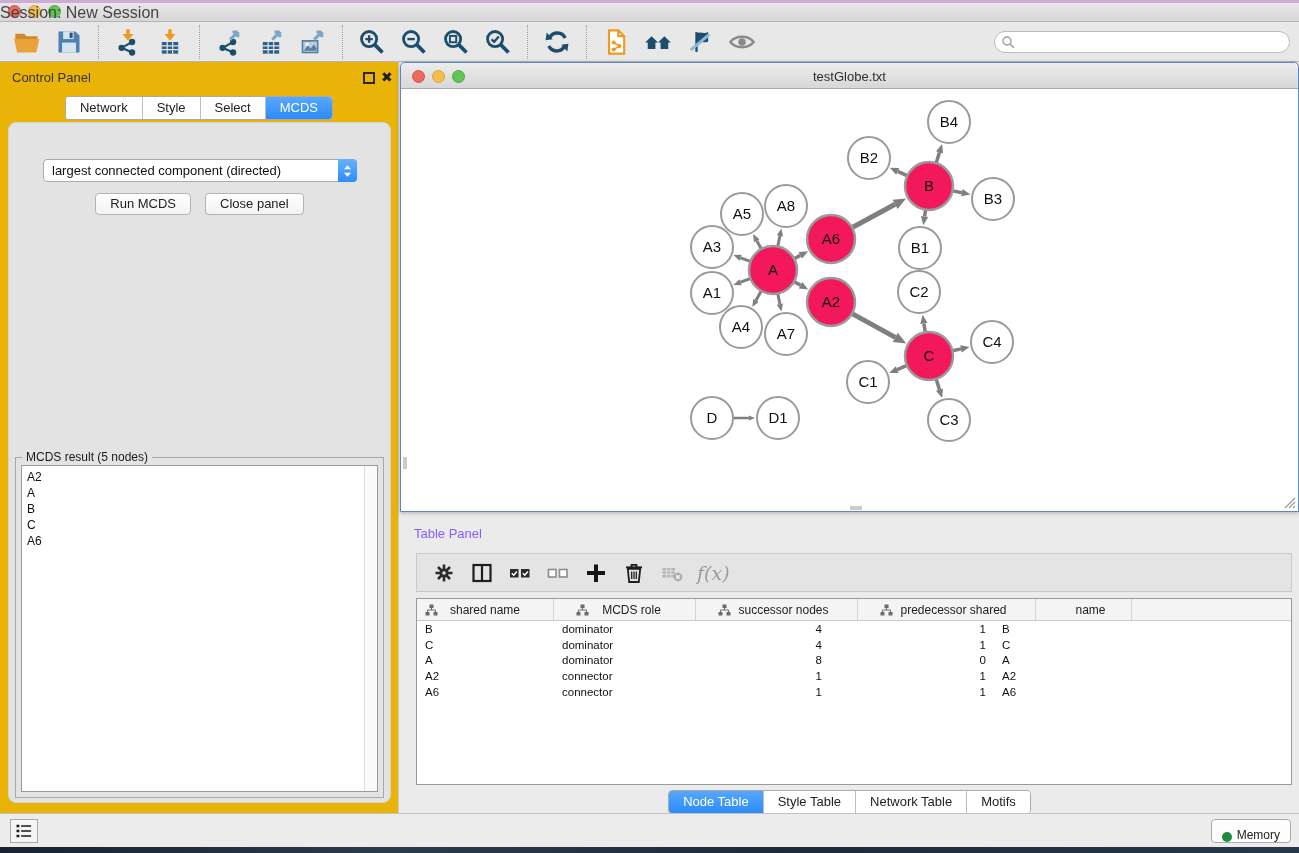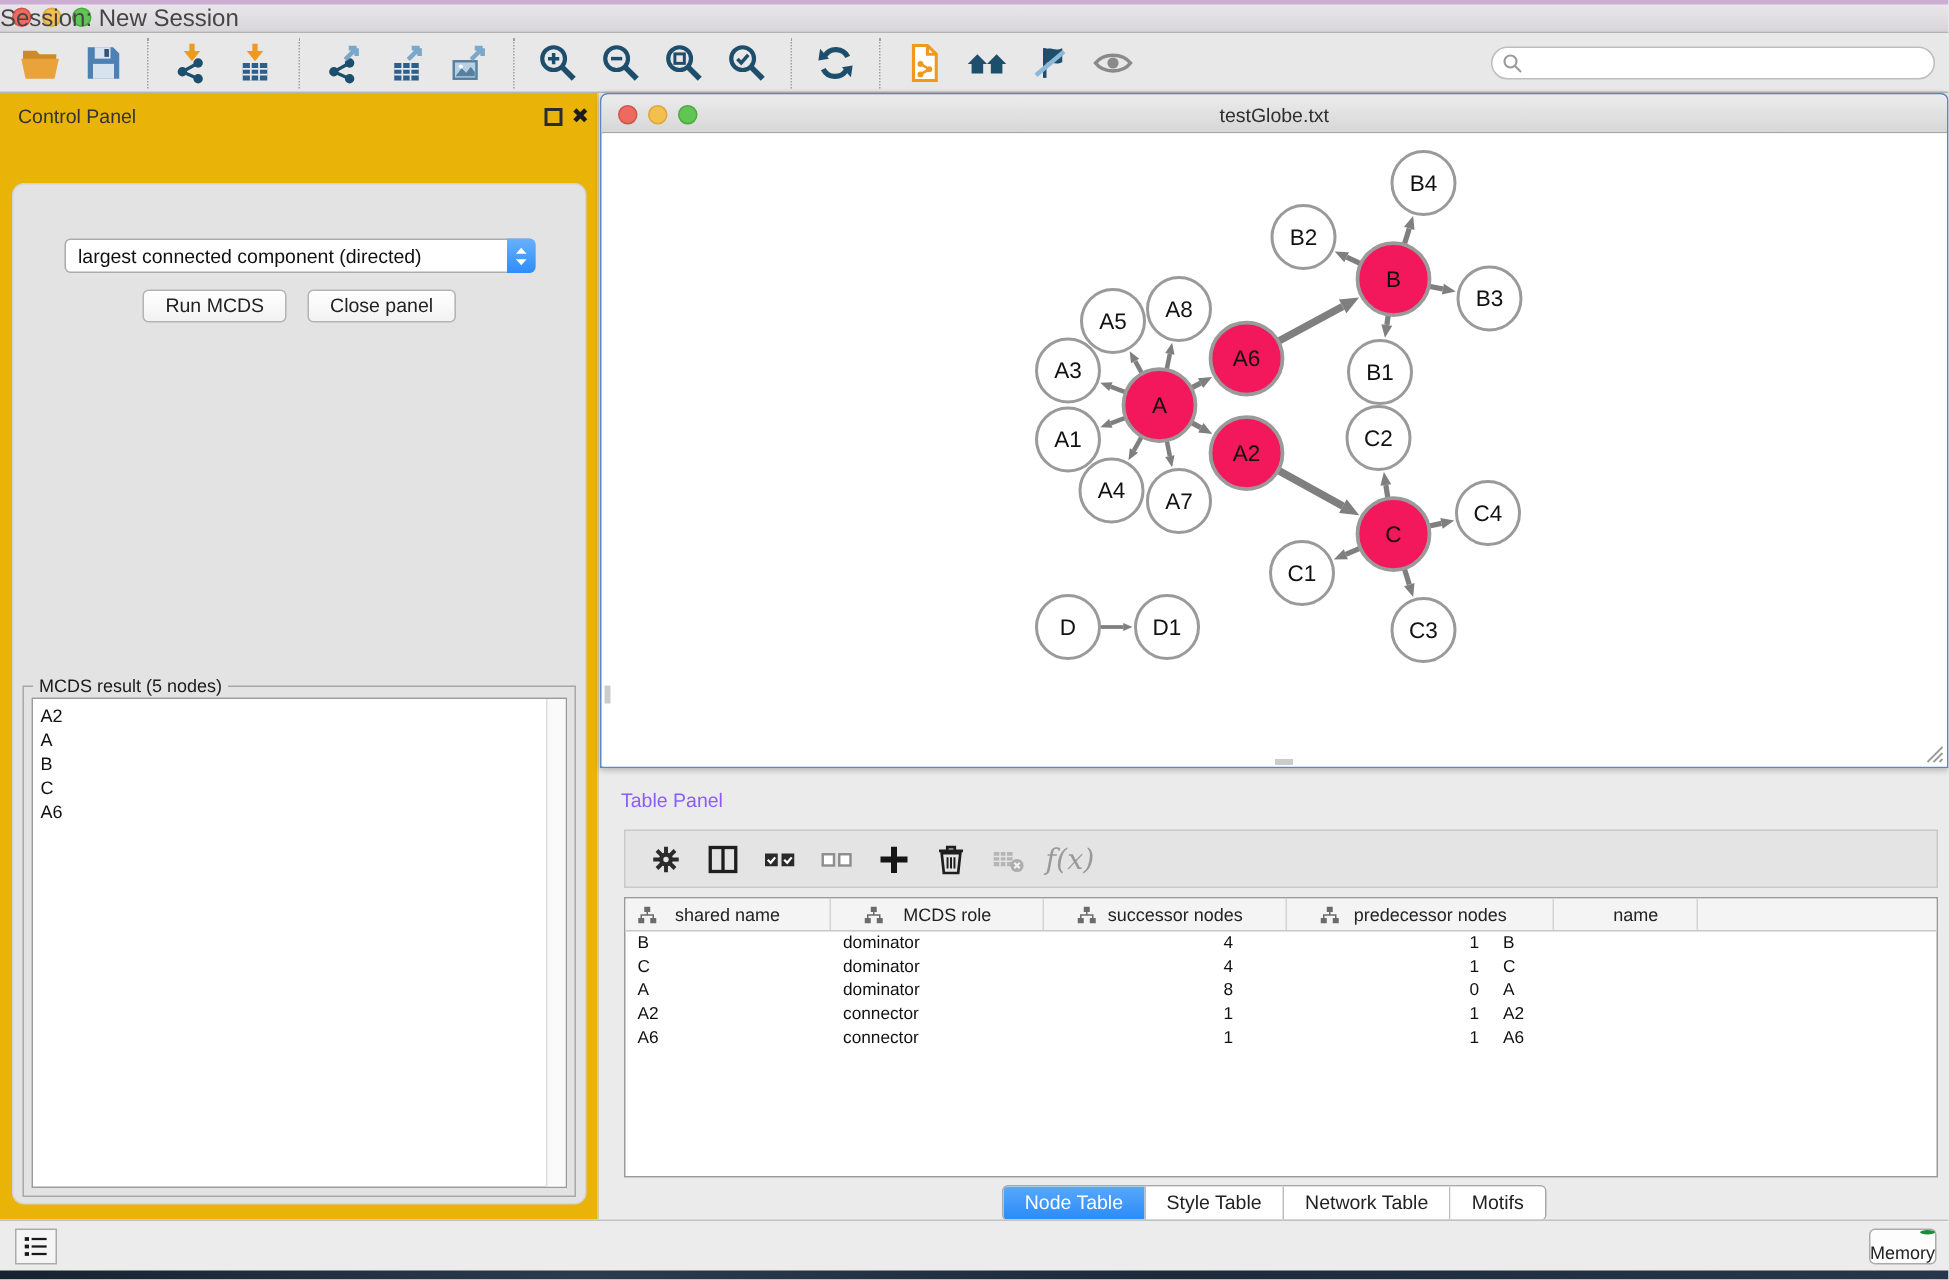--- a/index.html
+++ b/index.html
@@ -83,21 +83,21 @@
   .tp-row { display:flex; height:15.7px; align-items:center; }
   .tp-cell { font-size:11.5px; color:#111; padding:0 8px; white-space:nowrap; overflow:hidden; }
   .tp-tabs { position:absolute; left:0; top:272px; width:100%; display:flex; justify-content:center; }
 
   
   .statusbar { position:absolute; left:0; top:813px; width:1299px; height:34px; background:#ececec; border-top:1px solid #c2c2c2; }
   .status-list-btn { position:absolute; left:10px; top:5px; width:28px; height:24px; background:#f5f5f5;
     border:1px solid #ababab; display:flex; align-items:center; justify-content:center; }
   .status-list-btn svg { width:20px; height:20px; }
   .memory-btn { position:absolute; right:8px; top:5px; height:24px; background:#fdfdfd; border:1px solid #ababab;
-    border-radius:4px; display:flex; align-items:flex-end; padding:0 0; gap:5px;flex-direction:column; }
+    border-radius:4px; display:flex; align-items:flex-end; padding:0 10px; gap:5px; }
   .memory-dot { width:10px; height:10px; border-radius:50%; background:#1d8a3c; }
   .memory-label { font-size:12px; color:#222; }
   .desktop-strip { position:absolute; left:0; top:847px; width:1299px; height:6px;
     background:linear-gradient(90deg,#16222f,#2b3a4d 30%,#1c2a3a 60%,#27364a); }
 </style>
 </head>
 <body>
 
 <div class="titlebar">
   <div class="topstrip"></div>
@@ -247,20 +247,28 @@
     </svg>
     <input type="text" placeholder="" style="">
   </div>
 </div>
 
 <div class="control-panel">
   <div class="panel-titlerow">
     <span class="panel-title">Control Panel</span>
     <span class="panel-float" style="left:363px"></span>
     <span class="panel-close" style="left:381px">✖</span>
+  </div>
+  <div class="cp-tabs">
+    <div class="seg-group" id="cp-tab-group">
+        <div class="seg-tab">Network</div>
+        <div class="seg-tab">Style</div>
+        <div class="seg-tab">Select</div>
+        <div class="seg-tab active">MCDS</div>
+      </div>
   </div>
   <div class="cp-content">
     <div class="dropdown">
       <span class="dd-text">largest connected component (directed)</span>
       <span class="dd-stepper">
         <svg viewBox="0 0 12 18">
             <path d="M2 7l4-4.5L10 7z" fill="#fff"></path>
             <path d="M2 11l4 4.5L10 11z" fill="#fff"></path>
           </svg>
       </span>
@@ -550,21 +558,21 @@
           </svg>
           <span>successor nodes</span>
         </div>
         <div class="tp-hcell" style="width: 164px;">
           <svg class="tree" viewBox="0 0 13 12">
             <rect x="4.5" y="0.5" width="4" height="3.5" fill="#6b6b6b"></rect>
             <rect x="0.5" y="8" width="4" height="3.5" fill="#6b6b6b"></rect>
             <rect x="8.5" y="8" width="4" height="3.5" fill="#6b6b6b"></rect>
             <path d="M6.5 4v2M2.5 8V6h8v2" stroke="#6b6b6b" fill="none"></path>
           </svg>
-          <span>predecessor nodes</span>
+          <span>predecessor shared</span>
         </div>
         <div class="tp-hcell" style="width: 82px;">
           <span>name</span>
         </div>
         <div class="tp-hcell" style="flex: 1 1 0%; border-right: none;"></div>
       </div>
     <div id="tp-rows">
         <div class="tp-row">
           <div class="tp-cell" style="width: 137px; text-align: left;">B</div>
           <div class="tp-cell" style="width: 128px; text-align: left;">dominator</div>

